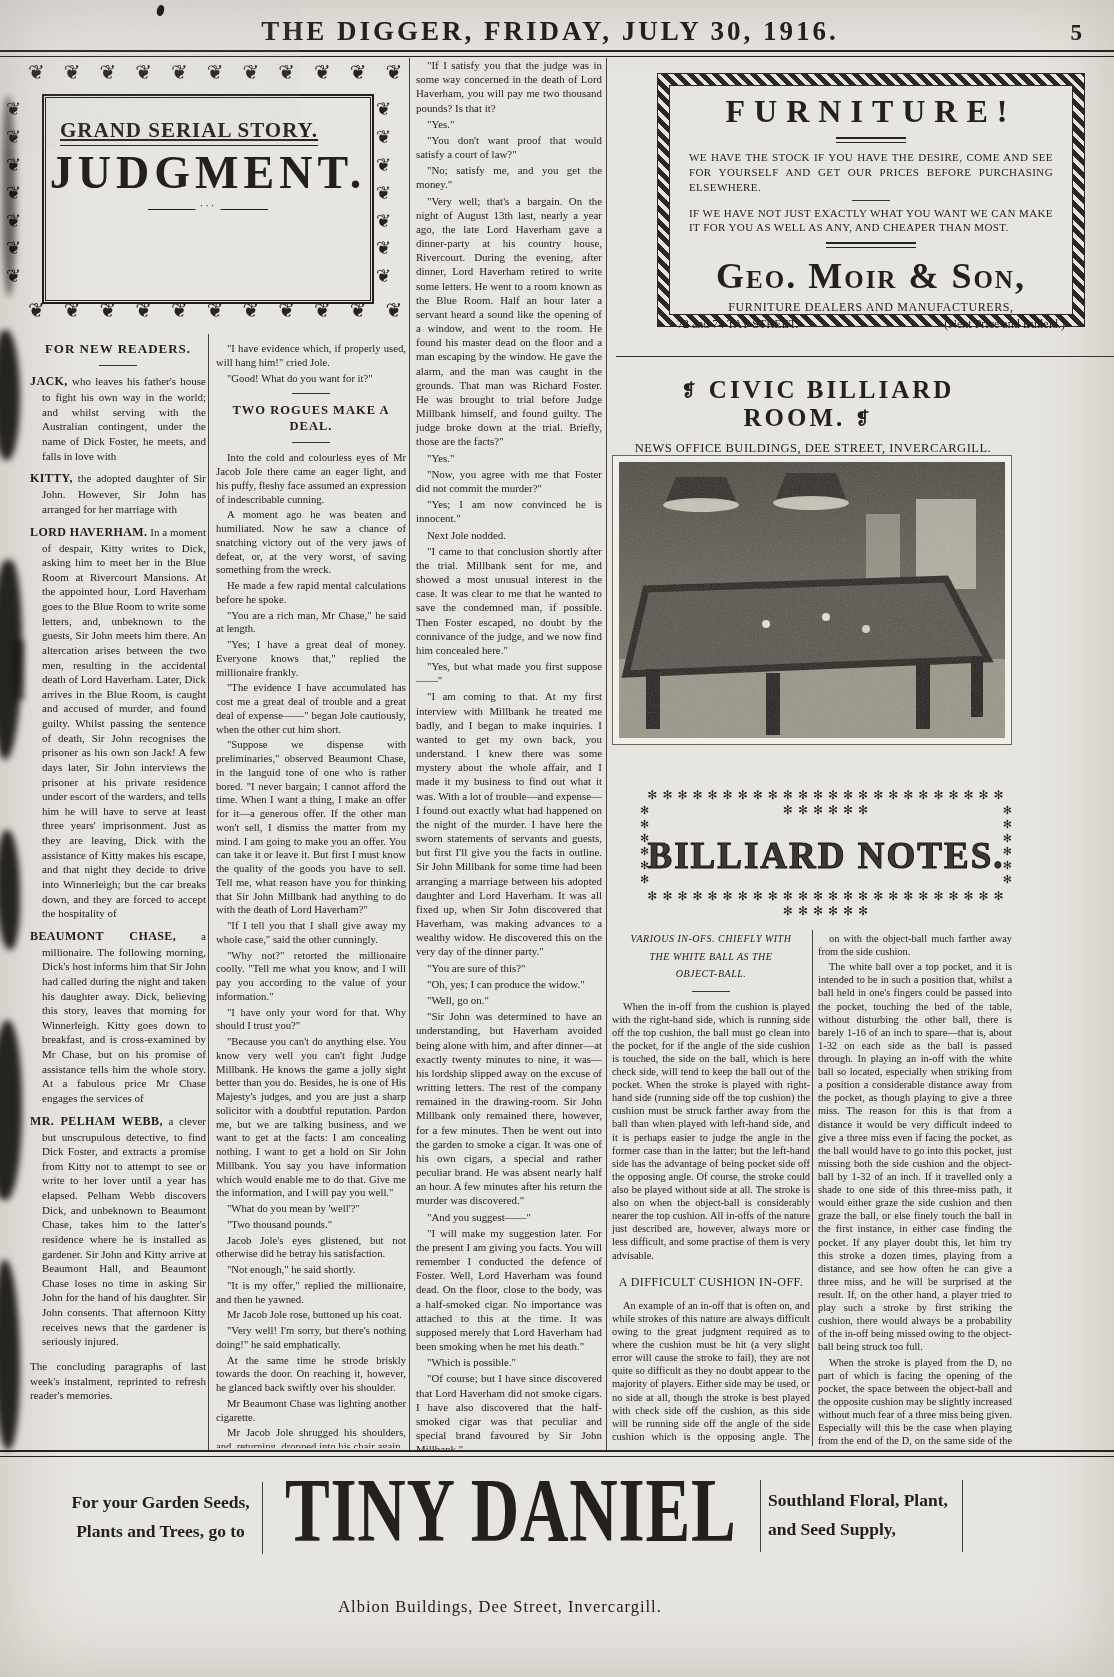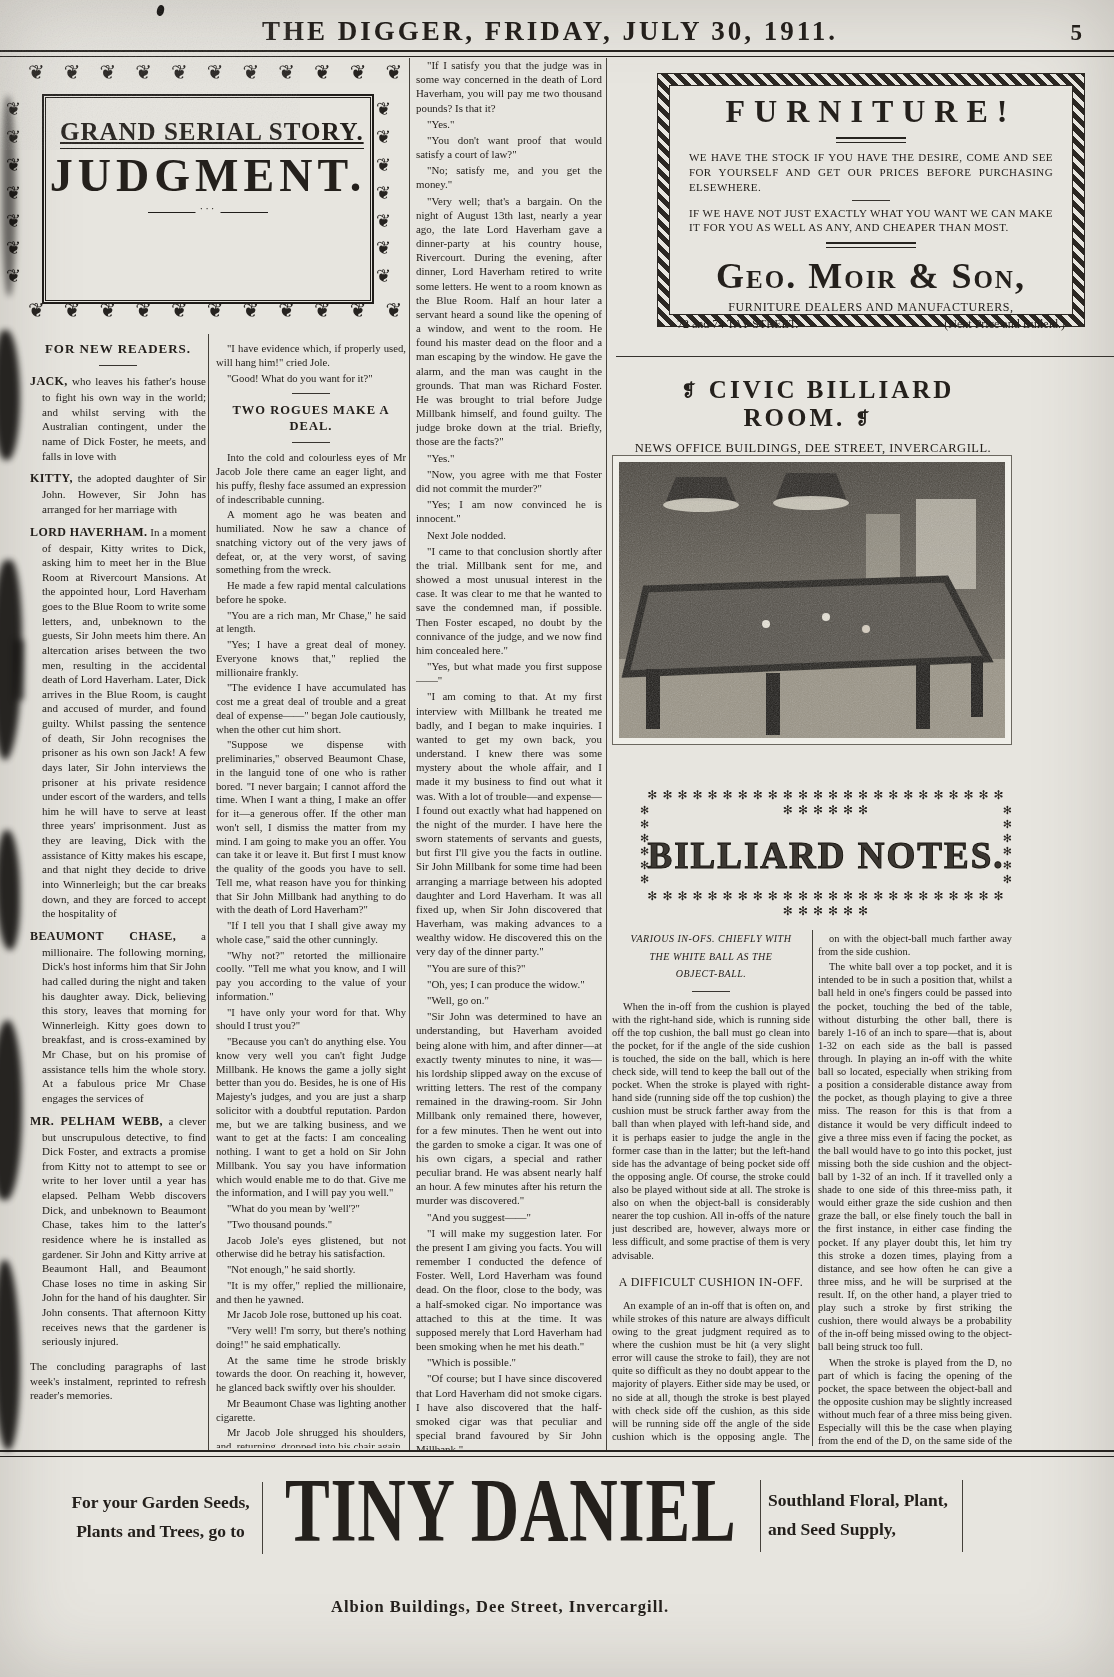--- a/index.html
+++ b/index.html
@@ -16,21 +16,21 @@
   .mast-rule{left:0;right:0;top:50px;height:4px;border-top:2px solid #26231f;border-bottom:1px solid #26231f;}
   .ink-diamond{left:157px;top:5px;width:7px;height:11px;background:#141210;transform:rotate(14deg);border-radius:45%;}
 
   
   .fleur{color:#262320;overflow:hidden;white-space:nowrap;}
   .fleur.v{white-space:pre-line;line-height:1.55;}
 
   
   .serial-box{left:42px;top:94px;width:328px;height:206px;border:2px solid #201d1a;
               box-shadow:inset 0 0 0 1px #e7e5df, inset 0 0 0 2px #201d1a;text-align:center;}
-  .serial-kicker{display:inline-block;margin:22px auto 0 0;font-size:25px;font-weight:bold;letter-spacing:1px;
+  .serial-kicker{display:inline-block;margin:22px auto 0 0;font-size:21px;font-weight:bold;letter-spacing:1px;
                  border-bottom:1px solid #201d1a;padding-bottom:2px;text-decoration:underline;}
   .serial-kicker-wrap{text-align:left;padding-left:16px;}
   .serial-title{font-size:46px;font-weight:bold;letter-spacing:5px;}
   .serial-div{width:120px;margin:10px auto 8px;border-top:1px solid #201d1a;position:relative;}
   .serial-div:after{content:"···";position:absolute;left:50%;top:-11px;transform:translateX(-50%);
                     font-size:11px;letter-spacing:2px;background:#e7e5df;padding:0 4px;}
   .serial-sub{margin:6px auto 0;width:270px;font-size:19px;font-weight:bold;line-height:1.3;}
 
   
   .col{font-size:11px;line-height:1.33;text-align:justify;overflow:hidden;overflow-wrap:break-word;}
@@ -77,32 +77,32 @@
   .bn-sub{font-size:10px;letter-spacing:.5px;line-height:1.75;text-align:center;font-style:italic;}
   .bn-sub2{text-align:center;font-size:12px;letter-spacing:.5px;text-indent:0 !important;margin:13px 0 9px 0 !important;font-weight:normal;}
   .bcol{font-size:10.4px;line-height:1.26;}
 
   
   .bot-rule{left:0;right:0;top:1450px;height:4px;border-top:2px solid #26231f;border-bottom:1px solid #26231f;}
   .bot-left{left:58px;top:1488px;width:205px;font-size:17.5px;font-weight:bold;text-align:center;line-height:1.65;}
   .tiny-daniel{left:225px;top:1458px;width:545px;text-align:center;font-size:86px;font-weight:bold;
                letter-spacing:1px;transform:scale(.78,1.05);transform-origin:center top;white-space:nowrap;}
   .bot-right{left:768px;top:1486px;width:192px;font-size:17.5px;font-weight:bold;line-height:1.65;}
-  .bot-addr{left:240px;top:1597px;width:520px;text-align:center;font-size:16.5px;font-weight:bold;letter-spacing:1px;}
+  .bot-addr{left:240px;top:1597px;width:520px;text-align:center;font-size:16.5px;font-weight:normal;letter-spacing:1px;}
 
   
   .blob{position:absolute;background:#0e0c0a;filter:blur(3px);opacity:.88;}
 </style>
 </head>
 <body>
 
 <div class="page">
 
   <div class="abs ink-diamond"></div>
-  <div class="abs mast-title">THE DIGGER, FRIDAY, JULY 30, 1911.</div>
+  <div class="abs mast-title">THE DIGGER, FRIDAY, JULY 30, 1916.</div>
   <div class="abs page-num">5</div>
   <div class="abs mast-rule"></div>
 
   <div class="abs fleur" style="left:28px;top:60px;width:378px;font-size:20px;letter-spacing:7px;">❦ ❦ ❦ ❦ ❦ ❦ ❦ ❦ ❦ ❦ ❦ ❦ ❦ ❦</div>
   <div class="abs fleur v" style="left:376px;top:96px;width:26px;font-size:18px;">❦
 ❦
 ❦
 ❦
 ❦
 ❦

